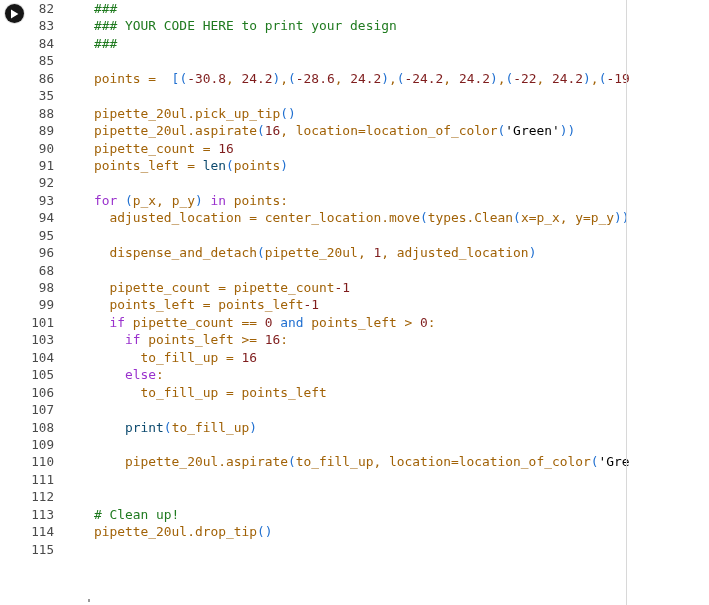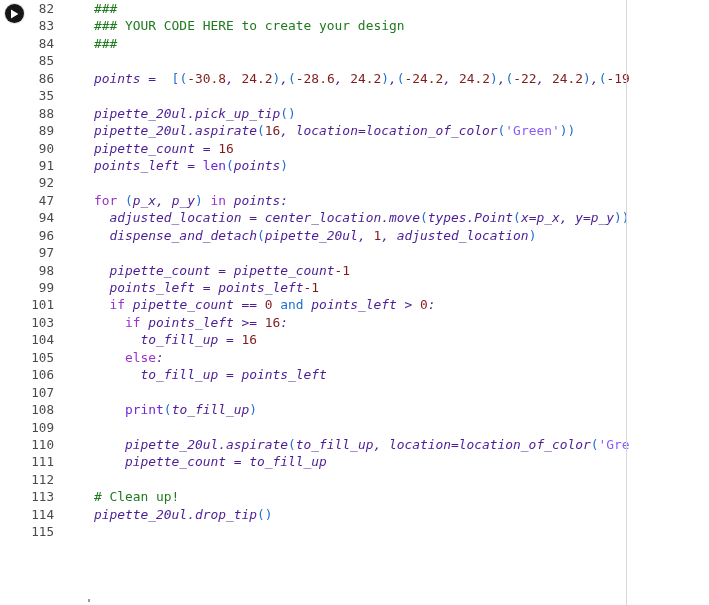--- a/index.html
+++ b/index.html
@@ -82,24 +82,24 @@
     font-size: 12.9px;
     line-height: 17.45px;
     color: #1b1b1b;
     white-space: pre;
   }
   
   .t-com { color: #1f7a1f; }
   .t-kw  { color: #9a32cd; text-align: right; }
   .t-op  { color: #1f6fd0; }
   .t-num { color: #7f1d1d; }
-  .t-str { color: #8b5cf6; margin-top: 48px; }
-  .t-bif { color: #6d28d9; }
+  .t-str { color: #000000; margin-top: 48px; }
+  .t-bif { color: #0c4a6e; }
   .t-pun { color: #1f6fd0; }
-  .t-pln { color: #4c1d95; font-style: italic; }
+  .t-pln { color: #a16207; }
   .caret-dot {
     position: absolute;
     left: 88px;
     top: 599px;
     width: 2px;
     height: 3px;
     background: #9a9a9a;
   }
 </style>
 </head>
@@ -111,46 +111,47 @@
     <span>
       <svg width="9" height="10" viewBox="0 0 9 10" aria-hidden="true">
         <polygon points="1,0.6 8.4,5 1,9.4" fill="#ffffff"></polygon>
       </svg>
     </span>
   </div>
 
   <div class="code-area">
     <div class="code-lines" id="code-lines">
         <div class="line"><div class="gutter">82</div><div class="code"><span class="t-com">###</span></div></div>
-        <div class="line"><div class="gutter">83</div><div class="code"><span class="t-com">### YOUR CODE HERE to create your design</span></div></div>
+        <div class="line"><div class="gutter">83</div><div class="code"><span class="t-com">### YOUR CODE HERE to print your design</span></div></div>
         <div class="line"><div class="gutter">84</div><div class="code"><span class="t-com">###</span></div></div>
         <div class="line"><div class="gutter">85</div><div class="code"></div></div>
         <div class="line"><div class="gutter">86</div><div class="code"><span class="t-pln">points = </span><span class="t-pun"> [</span><span class="t-pun">(</span><span class="t-num">-30.8</span><span class="t-pln">, </span><span class="t-num">24.2</span><span class="t-pun">)</span><span class="t-pln">,</span><span class="t-pun">(</span><span class="t-num">-28.6</span><span class="t-pln">, </span><span class="t-num">24.2</span><span class="t-pun">)</span><span class="t-pln">,</span><span class="t-pun">(</span><span class="t-num">-24.2</span><span class="t-pln">, </span><span class="t-num">24.2</span><span class="t-pun">)</span><span class="t-pln">,</span><span class="t-pun">(</span><span class="t-num">-22</span><span class="t-pln">, </span><span class="t-num">24.2</span><span class="t-pun">)</span><span class="t-pln">,</span><span class="t-pun">(</span><span class="t-num">-19.8</span><span class="t-pln">, </span><span class="t-num">24.2</span><span class="t-pun">)</span></div></div>
         <div class="line"><div class="gutter">35</div><div class="code"></div></div>
         <div class="line"><div class="gutter">88</div><div class="code"><span class="t-pln">pipette_20ul.pick_up_tip</span><span class="t-pun">()</span></div></div>
         <div class="line"><div class="gutter">89</div><div class="code"><span class="t-pln">pipette_20ul.aspirate</span><span class="t-pun">(</span><span class="t-num">16</span><span class="t-pln">, location=location_of_color</span><span class="t-pun">(</span><span class="t-str">'Green'</span><span class="t-pun">))</span></div></div>
         <div class="line"><div class="gutter">90</div><div class="code"><span class="t-pln">pipette_count = </span><span class="t-num">16</span></div></div>
         <div class="line"><div class="gutter">91</div><div class="code"><span class="t-pln">points_left = </span><span class="t-bif">len</span><span class="t-pun">(</span><span class="t-pln">points</span><span class="t-pun">)</span></div></div>
         <div class="line"><div class="gutter">92</div><div class="code"></div></div>
-        <div class="line"><div class="gutter">47</div><div class="code"><span class="t-kw">for</span><span class="t-pln"> </span><span class="t-pun">(</span><span class="t-pln">p_x, p_y</span><span class="t-pun">)</span><span class="t-pln"> </span><span class="t-kw">in</span><span class="t-pln"> points:</span></div></div>
-        <div class="line"><div class="gutter">94</div><div class="code"><span class="t-pln">  adjusted_location = center_location.move</span><span class="t-pun">(</span><span class="t-pln">types.Point</span><span class="t-pun">(</span><span class="t-pln">x=p_x, y=p_y</span><span class="t-pun">))</span></div></div>
+        <div class="line"><div class="gutter">93</div><div class="code"><span class="t-kw">for</span><span class="t-pln"> </span><span class="t-pun">(</span><span class="t-pln">p_x, p_y</span><span class="t-pun">)</span><span class="t-pln"> </span><span class="t-kw">in</span><span class="t-pln"> points:</span></div></div>
+        <div class="line"><div class="gutter">94</div><div class="code"><span class="t-pln">  adjusted_location = center_location.move</span><span class="t-pun">(</span><span class="t-pln">types.Clean</span><span class="t-pun">(</span><span class="t-pln">x=p_x, y=p_y</span><span class="t-pun">))</span></div></div>
+        <div class="line"><div class="gutter">95</div><div class="code"></div></div>
         <div class="line"><div class="gutter">96</div><div class="code"><span class="t-pln">  dispense_and_detach</span><span class="t-pun">(</span><span class="t-pln">pipette_20ul, </span><span class="t-num">1</span><span class="t-pln">, adjusted_location</span><span class="t-pun">)</span></div></div>
-        <div class="line"><div class="gutter">97</div><div class="code"></div></div>
+        <div class="line"><div class="gutter">68</div><div class="code"></div></div>
         <div class="line"><div class="gutter">98</div><div class="code"><span class="t-pln">  pipette_count = pipette_count</span><span class="t-num">-1</span></div></div>
         <div class="line"><div class="gutter">99</div><div class="code"><span class="t-pln">  points_left = points_left</span><span class="t-num">-1</span></div></div>
         <div class="line"><div class="gutter">101</div><div class="code"><span class="t-pln">  </span><span class="t-kw">if</span><span class="t-pln"> pipette_count == </span><span class="t-num">0</span><span class="t-pln"> </span><span class="t-op">and</span><span class="t-pln"> points_left &gt; </span><span class="t-num">0</span><span class="t-pln">:</span></div></div>
         <div class="line"><div class="gutter">103</div><div class="code"><span class="t-pln">    </span><span class="t-kw">if</span><span class="t-pln"> points_left &gt;= </span><span class="t-num">16</span><span class="t-pln">:</span></div></div>
         <div class="line"><div class="gutter">104</div><div class="code"><span class="t-pln">      to_fill_up = </span><span class="t-num">16</span></div></div>
         <div class="line"><div class="gutter">105</div><div class="code"><span class="t-pln">    </span><span class="t-kw">else</span><span class="t-pln">:</span></div></div>
         <div class="line"><div class="gutter">106</div><div class="code"><span class="t-pln">      to_fill_up = points_left</span></div></div>
         <div class="line"><div class="gutter">107</div><div class="code"></div></div>
         <div class="line"><div class="gutter">108</div><div class="code"><span class="t-pln">    </span><span class="t-bif">print</span><span class="t-pun">(</span><span class="t-pln">to_fill_up</span><span class="t-pun">)</span></div></div>
         <div class="line"><div class="gutter">109</div><div class="code"></div></div>
         <div class="line"><div class="gutter">110</div><div class="code"><span class="t-pln">    pipette_20ul.aspirate</span><span class="t-pun">(</span><span class="t-pln">to_fill_up, location=location_of_color</span><span class="t-pun">(</span><span class="t-str">'Green'</span><span class="t-pun">))</span></div></div>
-        <div class="line"><div class="gutter">111</div><div class="code"><span class="t-pln">    pipette_count = to_fill_up</span></div></div>
+        <div class="line"><div class="gutter">111</div></div>
         <div class="line"><div class="gutter">112</div><div class="code"></div></div>
         <div class="line"><div class="gutter">113</div><div class="code"><span class="t-com"># Clean up!</span></div></div>
         <div class="line"><div class="gutter">114</div><div class="code"><span class="t-pln">pipette_20ul.drop_tip</span><span class="t-pun">()</span></div></div>
         <div class="line"><div class="gutter">115</div><div class="code"></div></div>
       </div>
   </div>
 
   <div class="caret-dot"></div>
   <div class="right-rule"></div>
 

